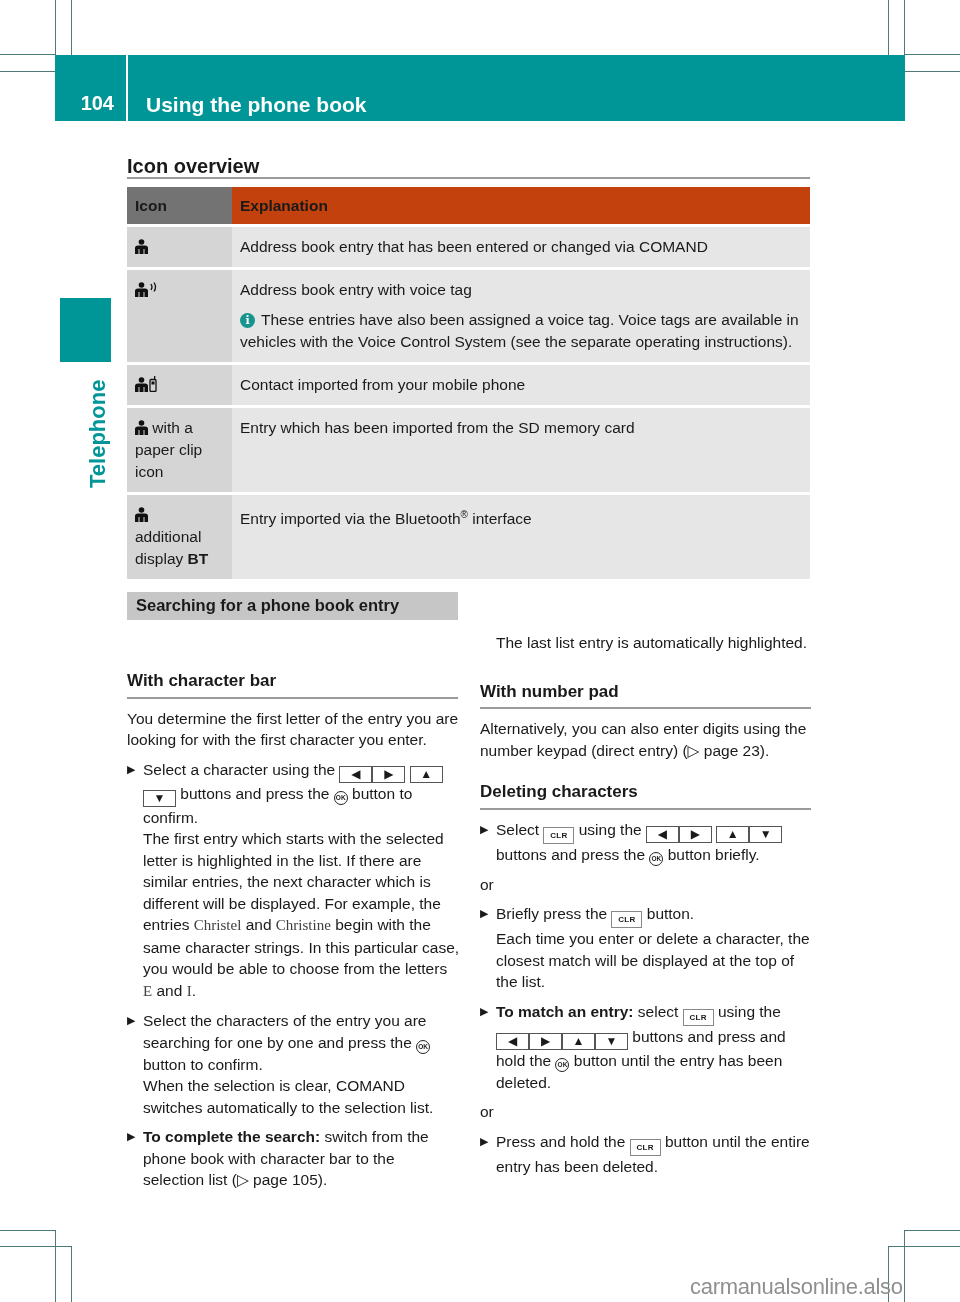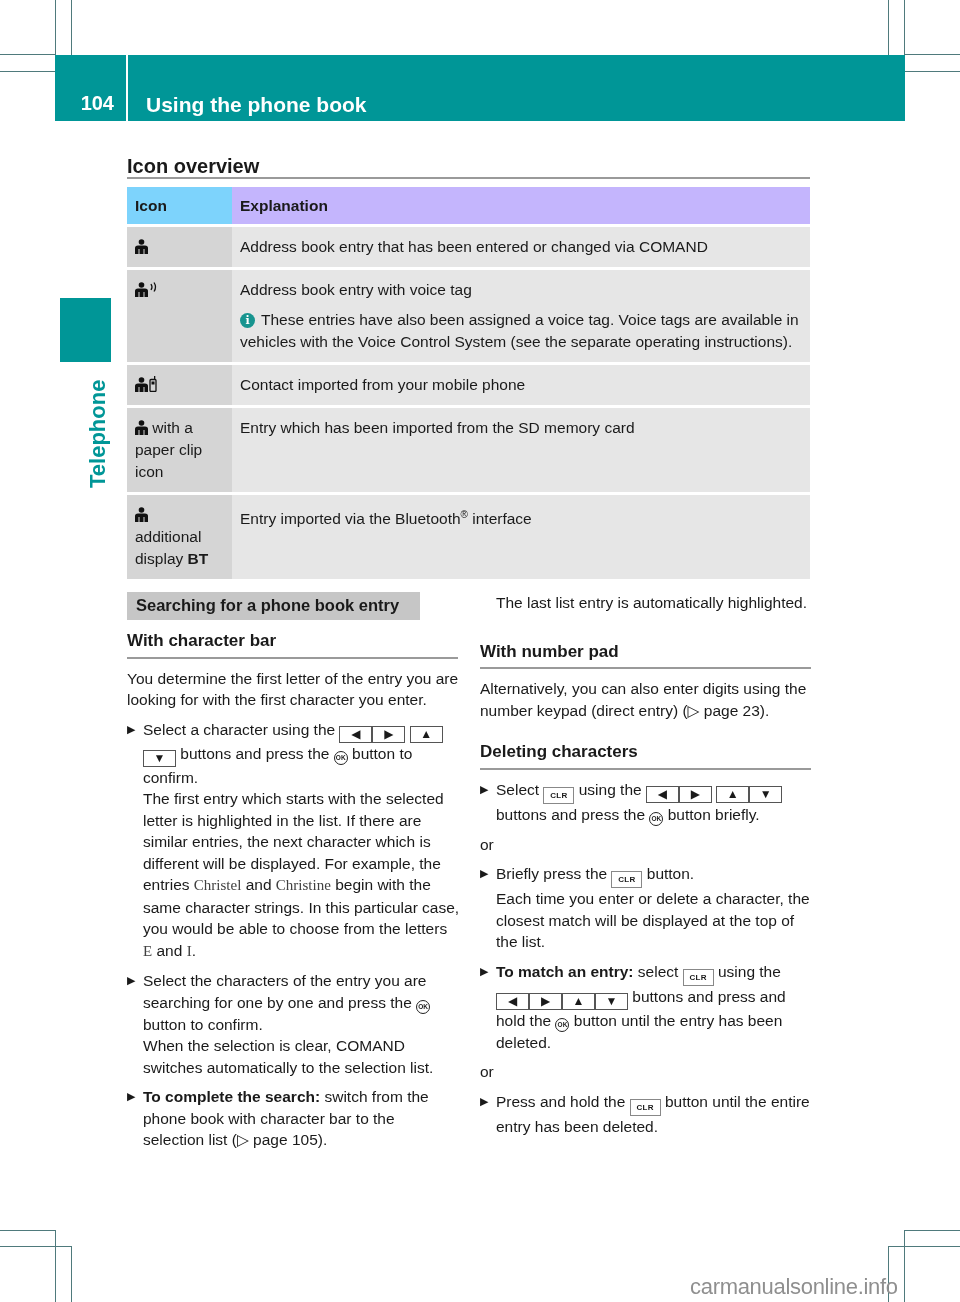--- a/index.html
+++ b/index.html
@@ -22,48 +22,48 @@
   .side-label { position: absolute; left: 85px; top: 488px; transform: rotate(-90deg); transform-origin: left top;
                 font-size: 22px; font-weight: 700; color: #009697; white-space: nowrap; }
 
   
   .sec-title { position: absolute; font-size: 20px; font-weight: 700; }
   .rule { position: absolute; height: 2px; background: #9a9a9a; }
 
   
   .tbl { position: absolute; left: 127px; top: 187px; width: 683px; border-collapse: collapse; font-size: 15.5px; }
   .tbl td, .tbl th { vertical-align: top; text-align: left; border-bottom: 3px solid #ffffff; }
-  .tbl th { background: #c4b5fd; font-weight: 700; padding: 10px 0 9px 8px; height: 34px; }
-  .tbl th.c1 { background: #7dd3fc; }
+  .tbl th { background: #c2410c; font-weight: 700; padding: 10px 0 9px 8px; height: 34px; }
+  .tbl th.c1 { background: #737373; }
   .tbl td.c1 { background: #d5d5d5; width: 105px; padding: 9px 8px 9px 8px; line-height: 22px; }
   .tbl td.c2 { background: #e6e6e6; padding: 9px 8px 9px 8px; line-height: 22px; }
   .note { margin-top: 8px; }
   .info-icon { display: inline-block; width: 15px; height: 15px; border-radius: 50%; background: #17948f; color: #fff;
                font-size: 11px; font-weight: 700; text-align: center; line-height: 15px; margin-right: 6px; vertical-align: 1px; font-family: "DejaVu Serif", serif; }
   .person { display: inline-block; width: 13px; height: 15px; vertical-align: -2px; }
   .person svg, .wave svg, .mobile svg { display: block; }
   .wave { display: inline-block; vertical-align: 2px; margin-left: 1px; }
   .mobile { display: inline-block; vertical-align: -2px; margin-left: 1px; }
   sup { font-size: 10px; }
 
   
-  .col { position: absolute; font-size: 15.5px; line-height: 21.5px; }
+  .col { position: absolute; font-size: 15.5px; line-height: 21.5px; margin-top: 40px; }
   .para { margin-bottom: 8px; }
   .step { position: relative; padding-left: 16px; margin-bottom: 8px; }
   .step .arrow { position: absolute; left: 0; top: 0; font-size: 11px; }
   .or { margin-bottom: 8px; }
   .key { display: inline-block; border: 1px solid #555; height: 17px; line-height: 15px; text-align: center; vertical-align: -3px; font-size: 11px; background: #fff; }
   .key.arr { width: 33px; font-size: 12px; }
   .key.clr { width: 31px; font-size: 8px; font-weight: 700; border-color: #888; letter-spacing: 0.3px; }
   .ok { display: inline-block; width: 14px; height: 14px; border: 1px solid #222; border-radius: 50%; font-size: 6.5px; font-weight: 700;
         text-align: center; line-height: 12px; vertical-align: -1px; }
   .mono { font-family: Liberation Serif, serif; color: #404040; font-size: 15px; }
   .bold { font-weight: 700; }
   .sub-title { font-size: 17px; font-weight: 700; }
-  .banner { position: absolute; left: 127px; top: 592px; width: 293px; height: 28px; background: #c6c6c6; font-size: 16.5px;
+  .banner { position: absolute; left: 127px; top: 592px; width: 331px; height: 28px; background: #c6c6c6; font-size: 16.5px;
             font-weight: 700; padding: 4px 0 0 9px; }
   .watermark { position: absolute; left: 690px; top: 1274px; font-size: 22px; color: #8f8f8f; font-family: "Liberation Sans", sans-serif; letter-spacing: -0.3px; }
 </style>
 </head>
 <body>
 
 <div class="crop v" style="left:55px;top:0;height:55px;"></div>
 <div class="crop v" style="left:71px;top:0;height:55px;"></div>
 <div class="crop h" style="left:0;top:54px;width:55px;"></div>
 <div class="crop h" style="left:0;top:71px;width:55px;"></div>
@@ -263,13 +263,13 @@
   <div class="or">or</div>
 
   <div class="step">
     <span class="arrow">▶</span>
     <span>Press and hold the</span>
     <span class="key clr">CLR</span>
     <span>button until the entire entry has been deleted.</span>
   </div>
 </div>
 
-<div class="watermark">carmanualsonline.info</div>
+<div class="watermark">carmanualsonline.also</div>
 
 </body></html>

